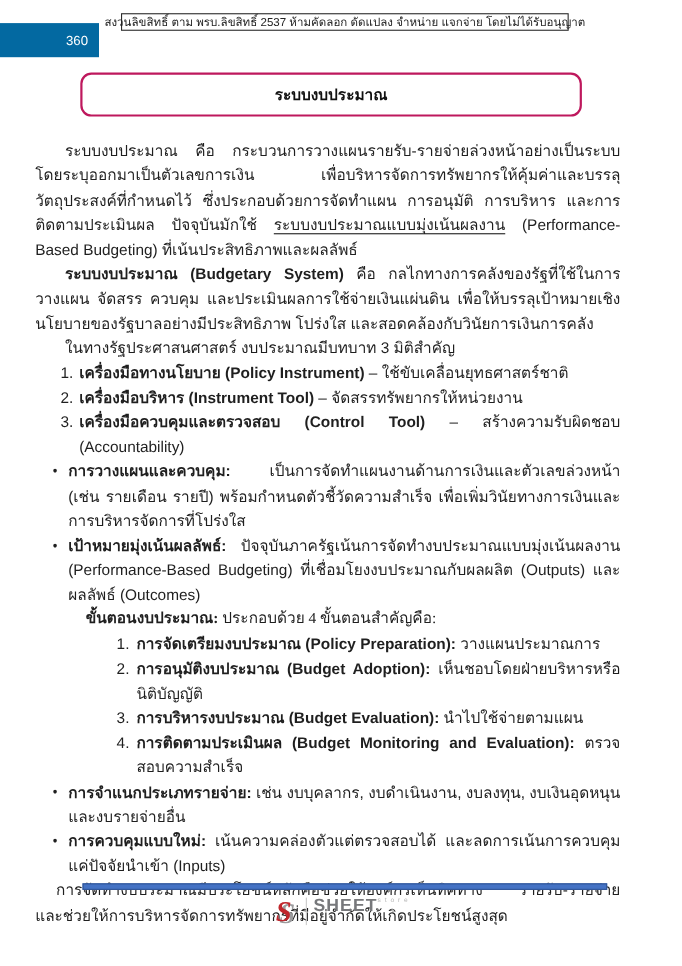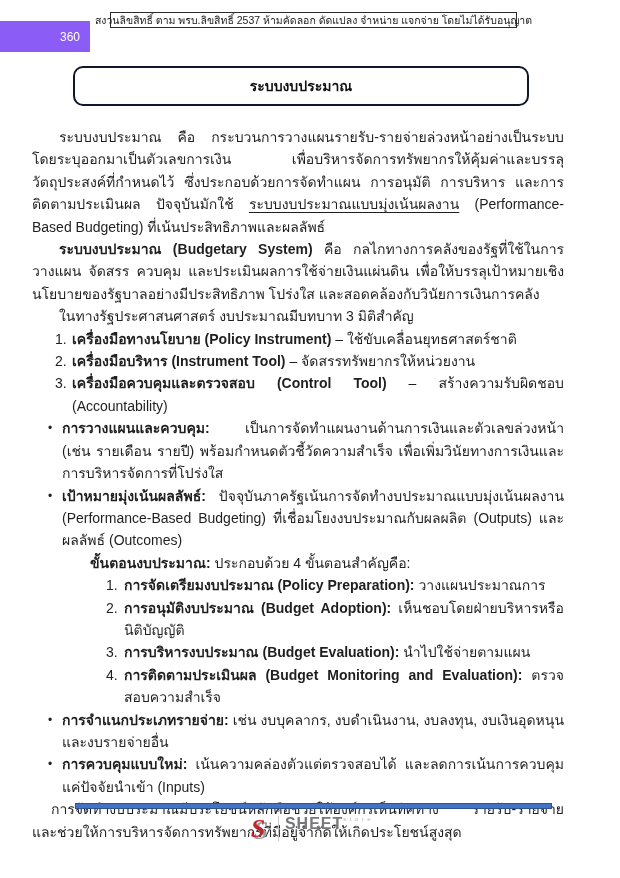--- a/index.html
+++ b/index.html
@@ -3,47 +3,47 @@
 <meta charset="utf-8">
 <style>
   html,body { margin:0; padding:0; background:#ffffff; }
   .page {
     position:relative; width:620px; height:878px; background:#ffffff;
     font-family:"Liberation Sans", sans-serif; color:#1f1f1f; overflow:hidden;
   }
   
   .pagenum-box {
     position:absolute; top:21px; left:0; width:90px; height:31px;
-    background:#8b5cf6; color:#fff; font-size:12px;
+    background:#0369a1; color:#fff; font-size:12px;
     display:flex; align-items:center; justify-content:flex-end;
     padding-right:10px; box-sizing:border-box;
   }
   .copyright-box {
     position:absolute; top:12px; left:110px; width:407px; height:16px;
     border:1px solid #2b2b2b; box-sizing:border-box;
     display:flex; align-items:center; justify-content:center;
     font-size:10.5px; color:#222; white-space:nowrap;
   }
   
   .title-box {
     position:absolute; top:66px; left:73px; width:456px; height:40px;
-    border:2px solid #0f172a; border-radius:10px; box-sizing:border-box;
+    border:2px solid #be185d; border-radius:10px; box-sizing:border-box;
     display:flex; align-items:center; justify-content:center;
     font-size:14px; font-weight:bold; color:#111;
   }
   
   .content {
     position:absolute; top:126px; left:32px; width:532px;
     font-size:14px; line-height:22.4px; text-align:justify;
   }
   .para { margin:0; }
   .para.indent    { text-indent:27px; }
   .para.indent-sm { text-indent:19px; }
   .para.h1 { margin-left:11px; font-weight:bold; text-align:left; }
-  .para.h2 { margin-left:58px; text-align:left; }
+  .para.h2 { margin-left:46px; text-align:left;font-family:Liberation Serif, serif; }
   .b { font-weight:bold; }
   .u { text-decoration:underline; text-underline-offset:3px; }
   .li { display:flex; margin:0; }
   .li .marker { flex:0 0 auto; }
   .li.ol-a { padding-left:23px; } .li.ol-a .marker { width:17px; }
   .li.ol-b { padding-left:74px; } .li.ol-b .marker { width:18px; }
   .li.ul   { padding-left:16px; } .li.ul   .marker { width:14px; font-size:12px; }
   .li-text { flex:1 1 auto; text-align:justify; }
   
   .footer-rule {

